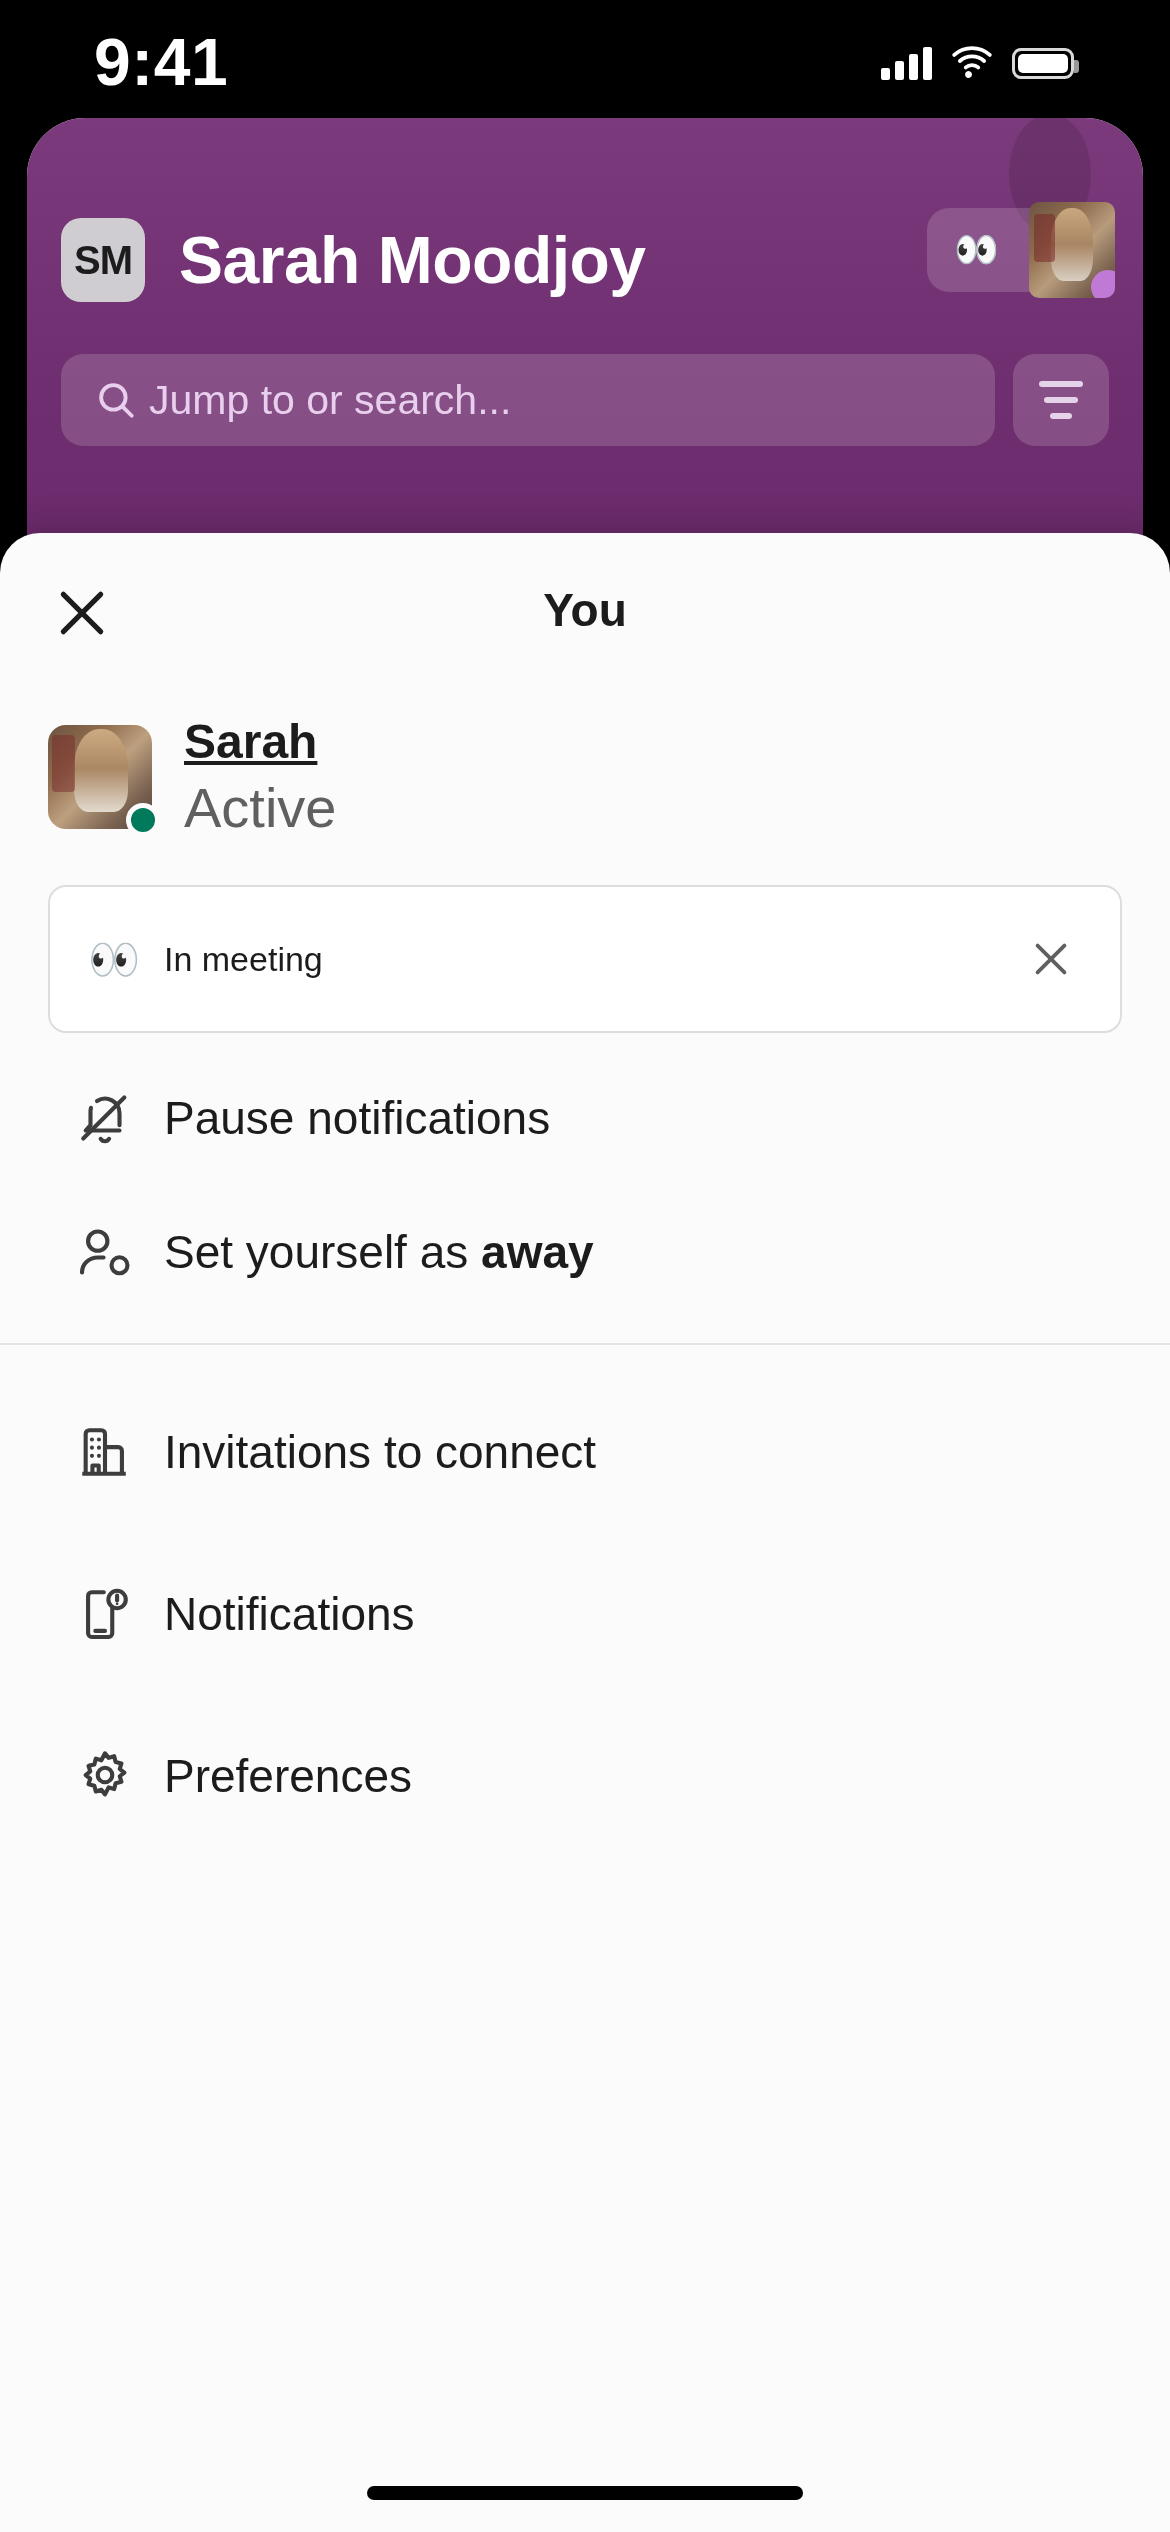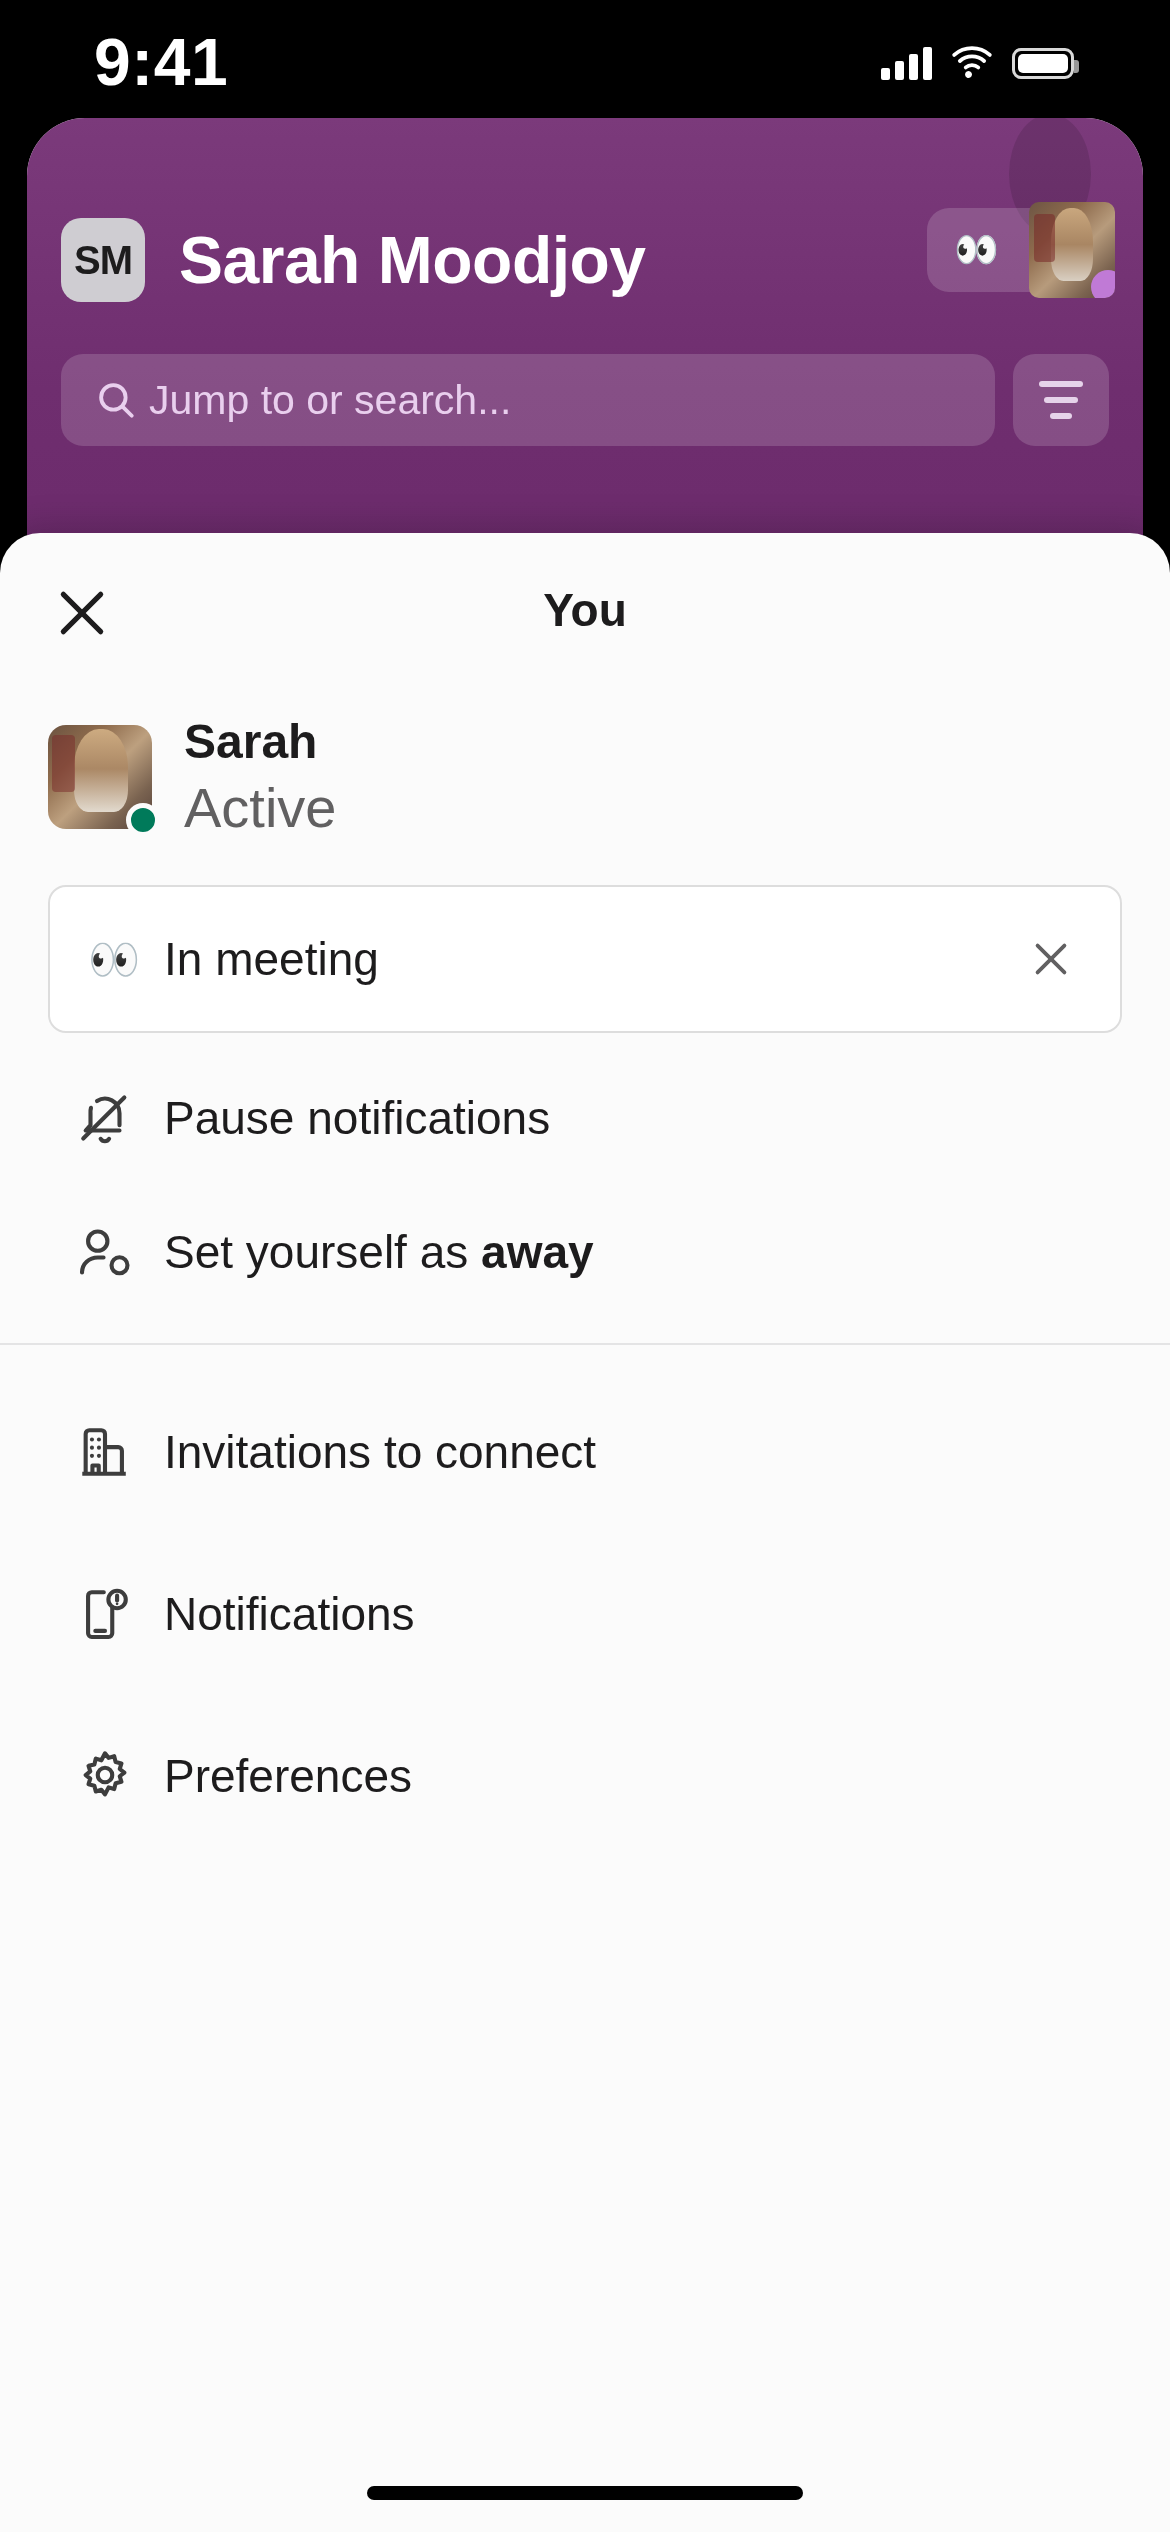--- a/index.html
+++ b/index.html
@@ -132,29 +132,29 @@
   }
   .pf-av .inner::after {
     content:""; position:absolute; left:4%; top:10%; width:22%; height:54%;
     background:rgba(122,42,42,.5); border-radius:4px;
   }
   .pf-dot {
     position:absolute; right:-8px; bottom:-8px; width:34px; height:34px;
     border-radius:50%; background:#007a5a; border:5px solid #fbfbfb;
   }
   .pf-text { margin-left:32px; }
-  .pf-name { font-size:48px; font-weight:700; color:#1d1c1d; line-height:1.15; }
+  .pf-name { font-size:48px; font-weight:700; color:#1d1c1d; line-height:1.15;text-decoration:underline; }
   .pf-status { font-size:56px; color:#616061; margin-top:6px; }
 
   .statusfield {
     margin:28px 48px 0 48px; height:148px; border:2px solid #dddddd; border-radius:18px;
     background:#fff; display:flex; align-items:center; padding:0 38px;
   }
   .sf-emoji { font-size:42px; width:58px; flex:0 0 auto; }
-  .sf-text { flex:1; font-size:46px; color:#1d1c1d; margin-left:18px; }
+  .sf-text { flex:1; font-size:34px; color:#1d1c1d; margin-left:18px; }
   .sf-clear { width:62px; height:62px; display:flex; align-items:center; justify-content:center; flex:0 0 auto; }
   .sf-clear svg { width:46px; height:46px; }
 
   .menu { padding:0 76px; }
   .menu-item { display:flex; align-items:center; height:134px; }
   .mi-ic { width:88px; flex:0 0 auto; display:flex; align-items:center; }
   .mi-ic svg { width:58px; height:58px; }
   .mi-label { font-size:46px; color:#1d1c1d; }
   .mi-label b { font-weight:700; }
   .divider { height:2px; background:#e4e4e5; margin:24px 0 22px 0; }

